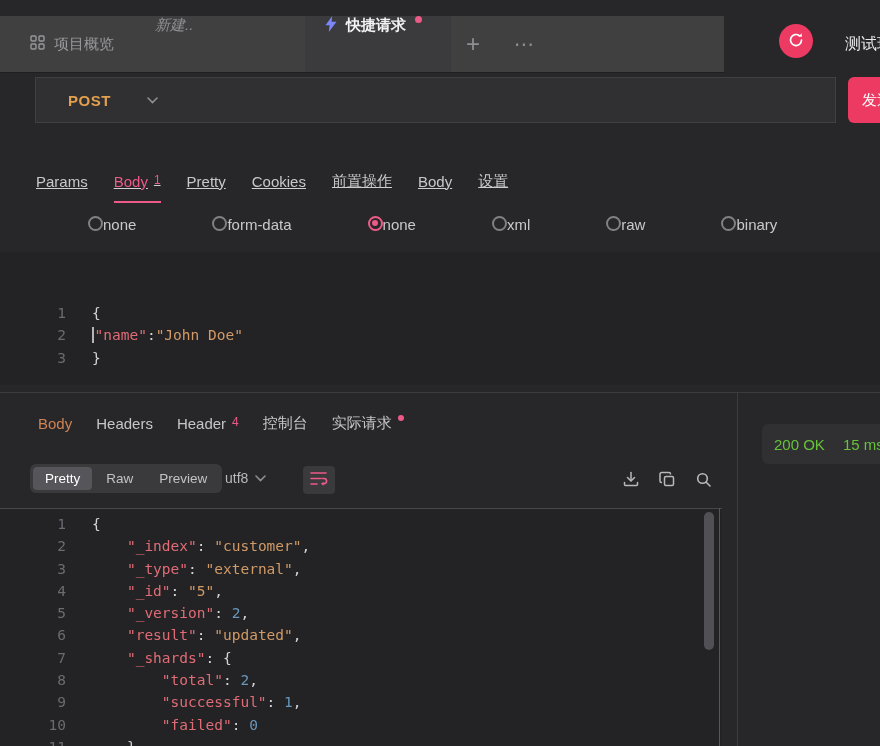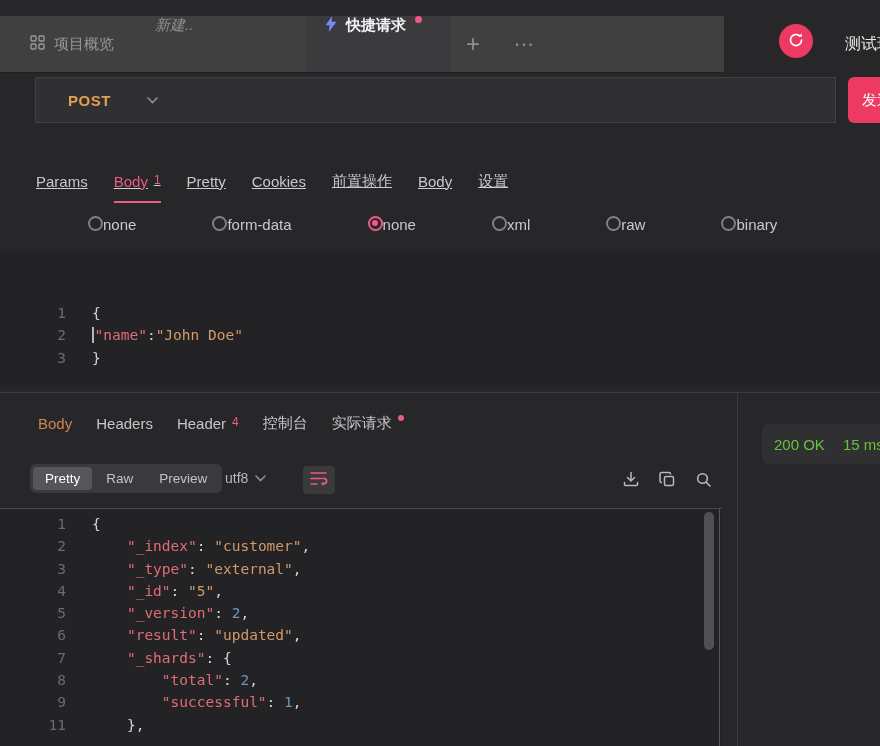--- a/index.html
+++ b/index.html
@@ -280,20 +280,21 @@
   <div class="editor response-editor" id="response-editor">
       <div class="code-line"><span class="gutter-num">1</span><span class="code-content"><span class="tok-punc">{</span></span></div>
       <div class="code-line"><span class="gutter-num">2</span><span class="code-content"><span class="tok-ws">    </span><span class="tok-key">"_index"</span><span class="tok-punc">: </span><span class="tok-str">"customer"</span><span class="tok-punc">,</span></span></div>
       <div class="code-line"><span class="gutter-num">3</span><span class="code-content"><span class="tok-ws">    </span><span class="tok-key">"_type"</span><span class="tok-punc">: </span><span class="tok-str">"external"</span><span class="tok-punc">,</span></span></div>
       <div class="code-line"><span class="gutter-num">4</span><span class="code-content"><span class="tok-ws">    </span><span class="tok-key">"_id"</span><span class="tok-punc">: </span><span class="tok-str">"5"</span><span class="tok-punc">,</span></span></div>
       <div class="code-line"><span class="gutter-num">5</span><span class="code-content"><span class="tok-ws">    </span><span class="tok-key">"_version"</span><span class="tok-punc">: </span><span class="tok-num">2</span><span class="tok-punc">,</span></span></div>
       <div class="code-line"><span class="gutter-num">6</span><span class="code-content"><span class="tok-ws">    </span><span class="tok-key">"result"</span><span class="tok-punc">: </span><span class="tok-str">"updated"</span><span class="tok-punc">,</span></span></div>
       <div class="code-line"><span class="gutter-num">7</span><span class="code-content"><span class="tok-ws">    </span><span class="tok-key">"_shards"</span><span class="tok-punc">: </span><span class="tok-punc">{</span></span></div>
       <div class="code-line"><span class="gutter-num">8</span><span class="code-content"><span class="tok-ws">        </span><span class="tok-key">"total"</span><span class="tok-punc">: </span><span class="tok-num">2</span><span class="tok-punc">,</span></span></div>
       <div class="code-line"><span class="gutter-num">9</span><span class="code-content"><span class="tok-ws">        </span><span class="tok-key">"successful"</span><span class="tok-punc">: </span><span class="tok-num">1</span><span class="tok-punc">,</span></span></div>
+      <div class="code-line"><span class="gutter-num">10</span><span class="code-content"><span class="tok-ws">        </span><span class="tok-key">"failed"</span><span class="tok-punc">: </span><span class="tok-num">0</span></span></div>
       <div class="code-line"><span class="gutter-num">11</span><span class="code-content"><span class="tok-ws">    </span><span class="tok-punc">},</span></span></div>
     </div>
   <div class="resp-scroll-line"></div>
   <div class="resp-scroll-thumb"></div>
 
   <div class="v-divider"></div>
 
 </div>
 
 </body></html>

